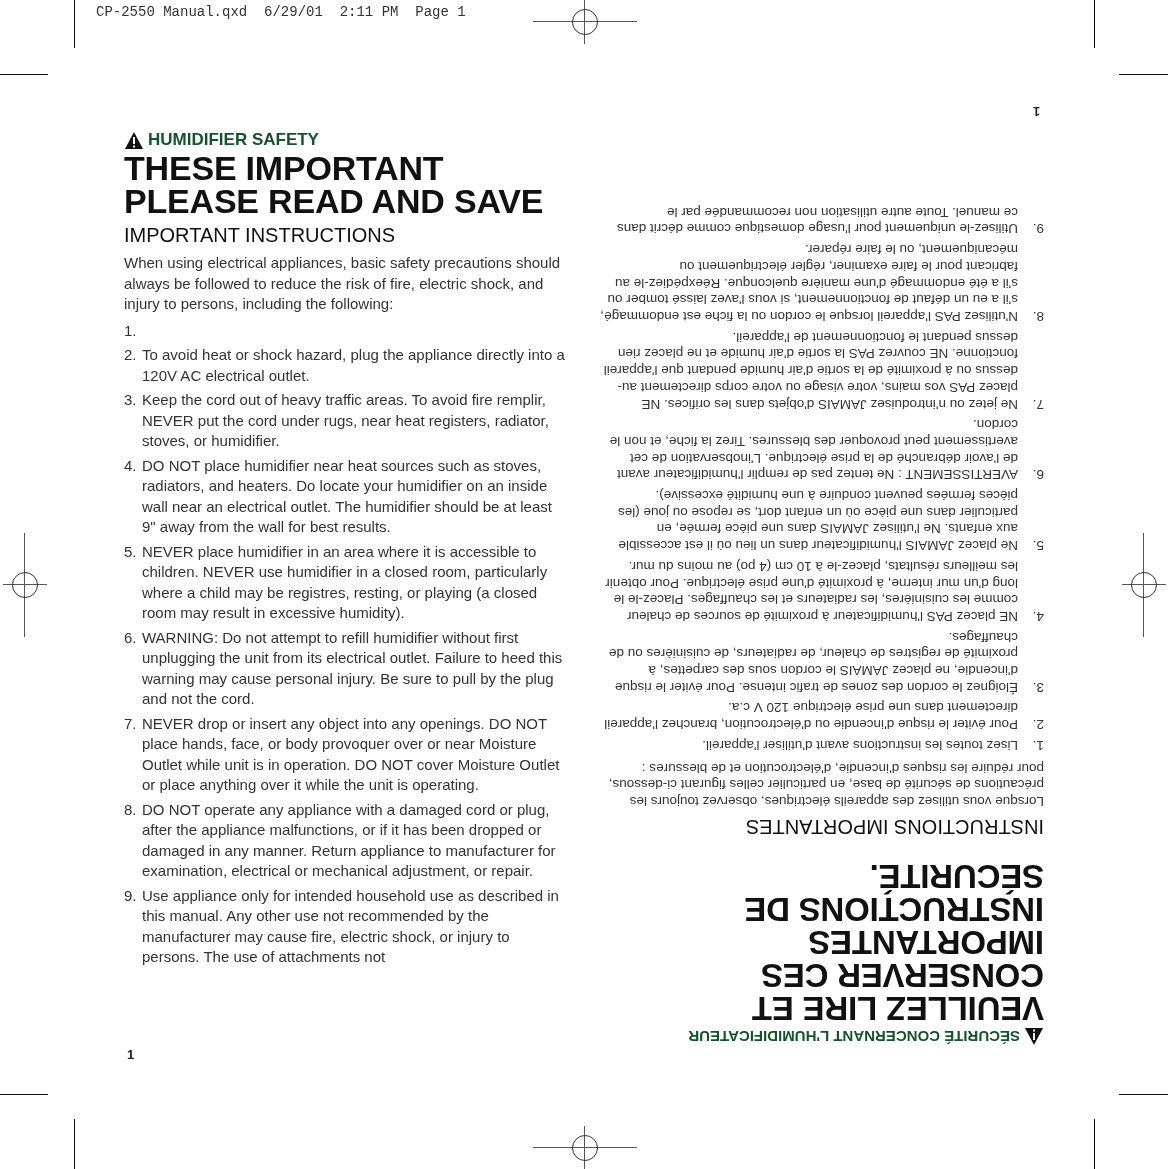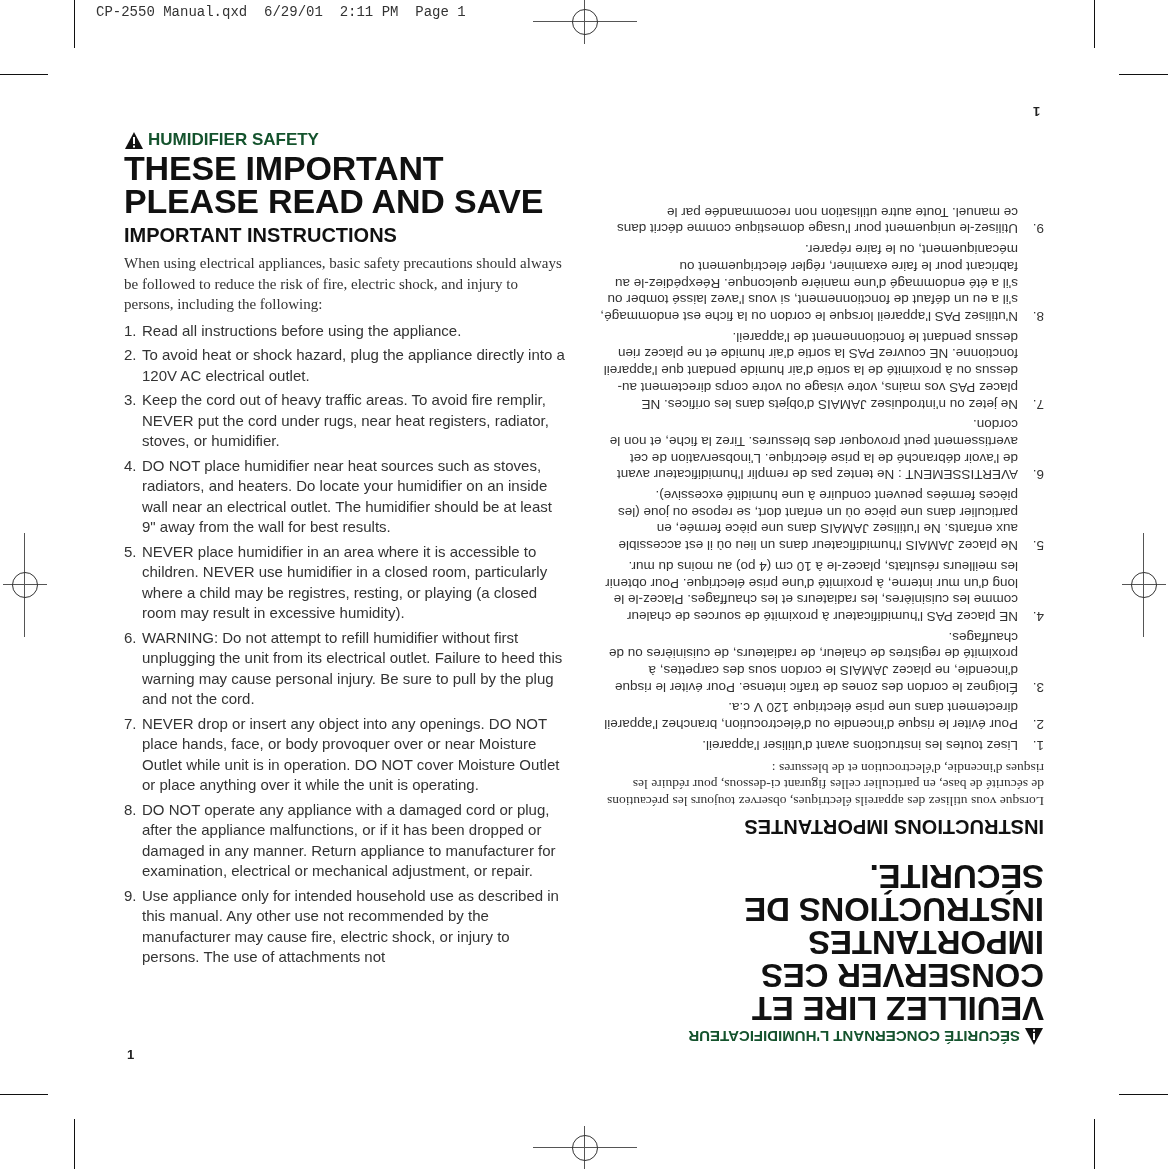--- a/index.html
+++ b/index.html
@@ -12,22 +12,22 @@
   .reg .c { position:absolute; left:9px; top:9px; width:24px; height:24px; border:1px solid #333; border-radius:50%; }
   .regv .v { top:-30px; height:104px; }
   .regh .h { left:-30px; width:104px; }
 
   .col { position:absolute; width:445px; }
   .left { left:124px; top:130px; }
   .right { left:600px; top:130px; transform:rotate(180deg); transform-origin: 222px 455px; }
   .kicker { font-weight:bold; font-size:17px; color:#14532d; display:flex; align-items:center; gap:4px; margin-bottom:2px; }
   .kicker svg { width:20px; height:19px; }
   .title { font-weight:bold; font-size:34px; line-height:33px; color:#111; margin:0; letter-spacing:-0.2px; }
-  .subtitle { font-weight:bold; font-size:20px; color:#111; margin:6px 0 6px 0; }
-  .intro { font-size:15px; line-height:20.5px; color:#333; margin:0 0 6px 0;font-family:Liberation Serif, serif; }
+  .subtitle { font-weight:normal; font-size:20px; color:#111; margin:6px 0 6px 0; }
+  .intro { font-size:15px; line-height:20.5px; color:#333; margin:0 0 6px 0; }
   ol { list-style:none; margin:0; padding:0; }
   li { font-size:15px; line-height:20.5px; color:#333; display:flex; margin-bottom:4px; }
   li .n { width:18px; flex:none; }
   .right li .n { width:26px; }
   .pnum { position:absolute; font-weight:bold; font-size:13px; color:#222; }
   .right .title { font-size:33px; }
   .right .kicker { font-size:15px; }
   .right li, .right .intro { font-size:13.5px; line-height:16.7px; }
 </style>
 </head>
@@ -76,21 +76,20 @@
   </div>
   <h1 class="title">
     <div>THESE IMPORTANT</div>
     <div>PLEASE READ AND SAVE</div>
   </h1>
   <div class="subtitle">IMPORTANT INSTRUCTIONS</div>
   <p class="intro">When using electrical appliances, basic safety precautions should always be followed to reduce the risk of fire, electric shock, and injury to persons, including the following:</p>
   <ol>
     <li>
         <span class="n">1.</span>
-        <span>Read all instructions before using the appliance.</span>
       </li>
     <li>
         <span class="n">2.</span>
         <span>To avoid heat or shock hazard, plug the appliance directly into a 120V AC electrical outlet.</span>
       </li>
     <li>
         <span class="n">3.</span>
         <span>Keep the cord out of heavy traffic areas. To avoid fire remplir, NEVER put the cord under rugs, near heat registers, radiator, stoves, or humidifier.</span>
       </li>
     <li>

